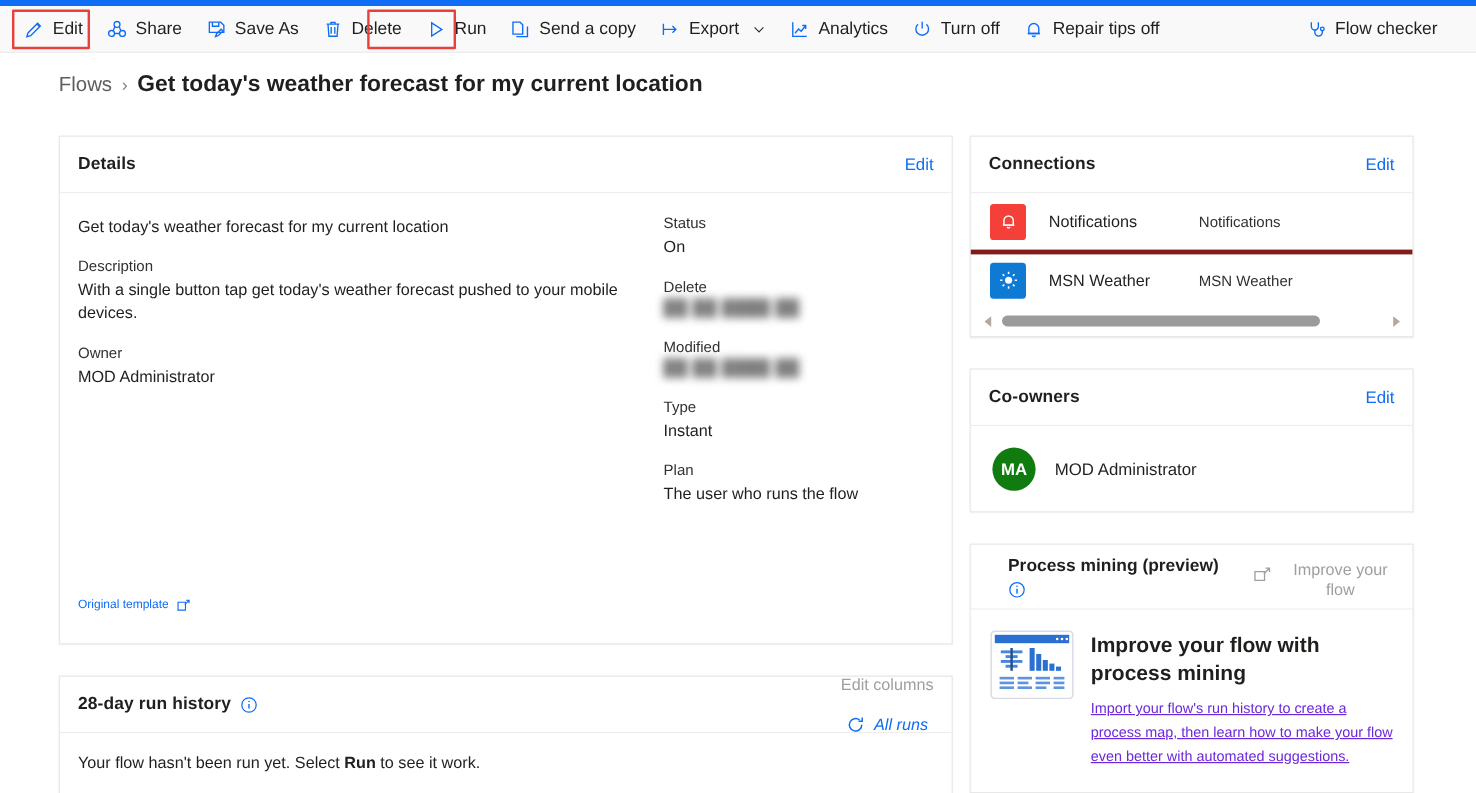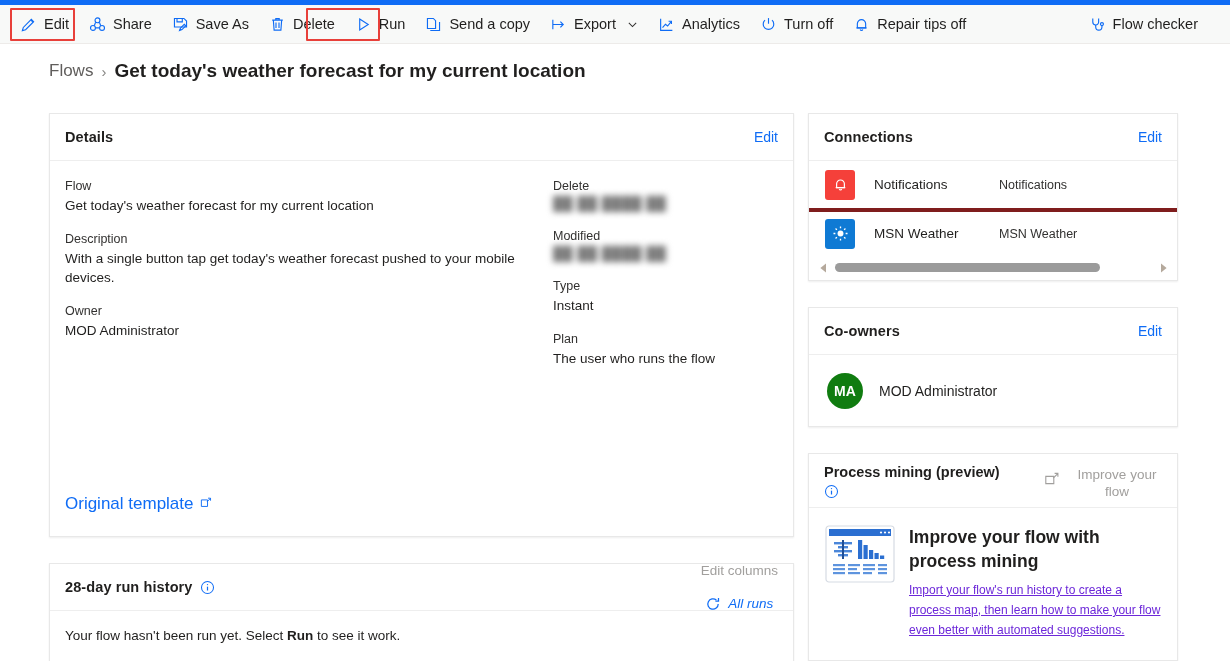--- a/index.html
+++ b/index.html
@@ -77,21 +77,21 @@
   .det-value { font-size:13.5px; color:#201f1e; line-height:19px; }
   .det-group { margin-bottom:17px; }
   .det-group.tall { margin-bottom:18px; }
   .blurred {
     color:#7a7a7a; filter:blur(3.4px); font-size:13.5px; user-select:none;
     letter-spacing:0.5px;
   }
   .orig-tpl {
     position:absolute; left:15px; bottom:22px;
     display:flex; align-items:flex-start; gap:6px;
-    font-size:17px; color:#0f6cf5; cursor:pointer;
+    font-size:10px; color:#0f6cf5; cursor:pointer;
   }
 
   
   .rh-card { margin-top:26px; }
   .rh-title-wrap { display:flex; align-items:center; gap:7px; }
   .info-ico { width:15px; height:15px; color:#0f6cf5; display:flex; }
   .rh-actions { margin-left:auto; display:flex; align-items:center; gap:18px;flex-direction:column; }
   .rh-disabled { font-size:13.5px; color:#a19f9d; cursor:default; }
   .rh-allruns { display:flex; align-items:center; gap:7px; font-size:13.5px; color:#0f6cf5; cursor:pointer;font-style:italic; }
   .refresh-ico { width:16px; height:16px; color:#0f6cf5; display:flex; }
@@ -118,21 +118,21 @@
   .avatar {
     width:36px; height:36px; border-radius:50%;
     background:#107c10; color:#fff; font-size:14px; font-weight:bold;
     display:flex; align-items:center; justify-content:center; flex:none;
   }
   .co-name { margin-left:16px; font-size:14px; color:#201f1e; }
 
   
   .pm-card { margin-top:26px; }
   .pm-head { min-height:47px; display:flex; align-items:flex-start; padding:9px 15px 7px 15px; border-bottom:1px solid #eeeeee; }
-  .pm-head-left { width:190px; }
+  .pm-head-left { width:190px;margin-left:16px; }
   .pm-title { font-size:14.5px; font-weight:bold; color:#201f1e; line-height:18px; }
   .pm-info { margin-top:3px; width:15px; height:15px; color:#0f6cf5; display:flex; }
   .pm-head-right { margin-left:auto; display:flex; align-items:flex-start; gap:12px; padding-top:3px; }
   .pm-ext-ico { width:16px; height:16px; color:#a19f9d; display:flex; margin-top:6px;}
   .pm-improve { font-size:13.5px; color:#a19f9d; text-align:center; width:90px; line-height:17px; cursor:default; }
   .pm-body { display:flex; padding:17px 16px 20px 16px; gap:14px; }
   .pm-illus { width:70px; height:58px; flex:none; }
   .pm-text { flex:1; }
   .pm-h { font-size:17.5px; font-weight:bold; color:#201f1e; line-height:24px; margin-bottom:7px; }
   .pm-p { font-size:12px; color:#6d28d9; line-height:20px;text-decoration:underline; }
@@ -286,34 +286,37 @@
 
       <div class="card">
         <div class="card-head">
           <span class="card-title">Details</span>
           <span class="card-link">Edit</span>
         </div>
         <div class="details-body">
 
           <div class="det-col-a">
             <div class="det-group">
-              <div class="det-label">Flow</div>
               <div class="det-value">Get today's weather forecast for my current location</div>
             </div>
             <div class="det-group">
               <div class="det-label">Description</div>
               <div class="det-value">With a single button tap get today's weather forecast pushed to your mobile devices.</div>
             </div>
             <div class="det-group">
               <div class="det-label">Owner</div>
               <div class="det-value">MOD Administrator</div>
             </div>
           </div>
 
           <div class="det-col-b">
+            <div class="det-group">
+              <div class="det-label">Status</div>
+              <div class="det-value">On</div>
+            </div>
             <div class="det-group tall">
               <div class="det-label">Delete</div>
               <div class="blurred">██ ██ ████ ██</div>
             </div>
             <div class="det-group tall">
               <div class="det-label">Modified</div>
               <div class="blurred">██ ██ ████ ██</div>
             </div>
             <div class="det-group">
               <div class="det-label">Type</div>

